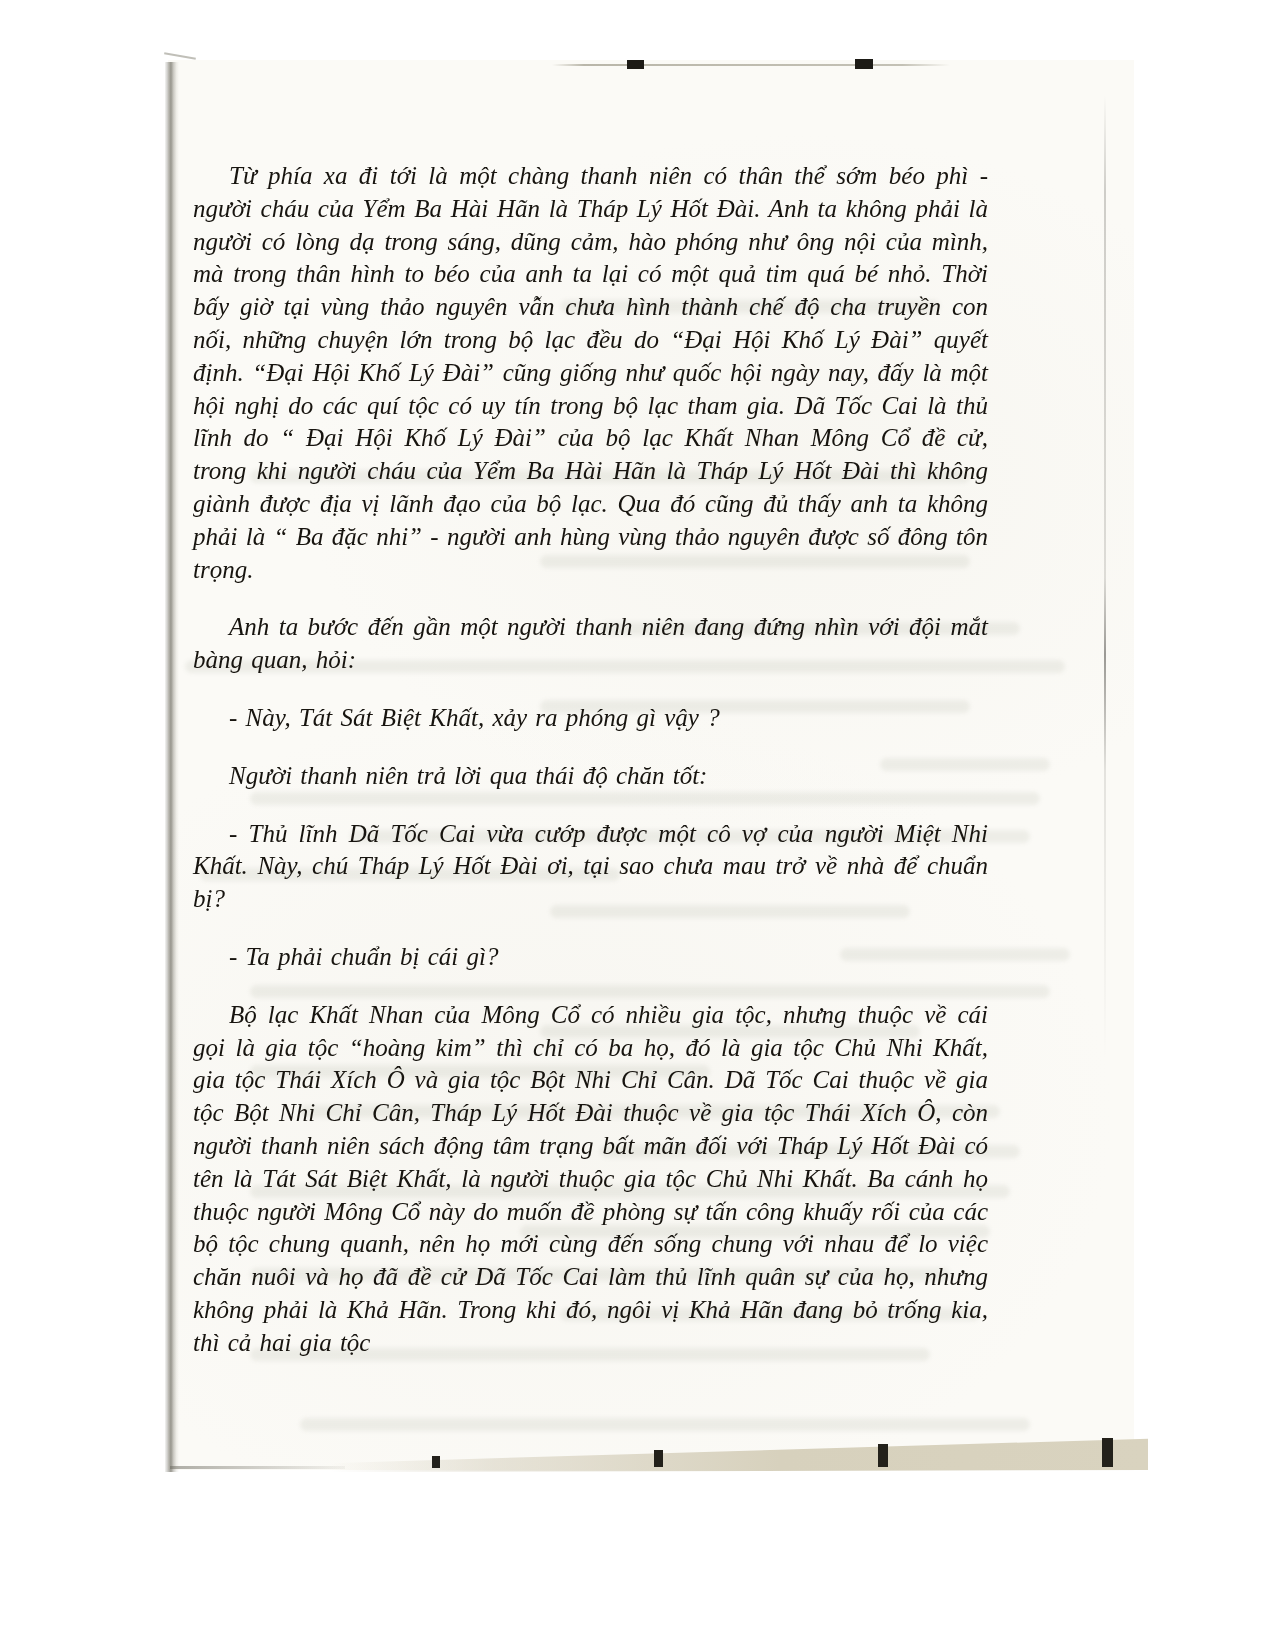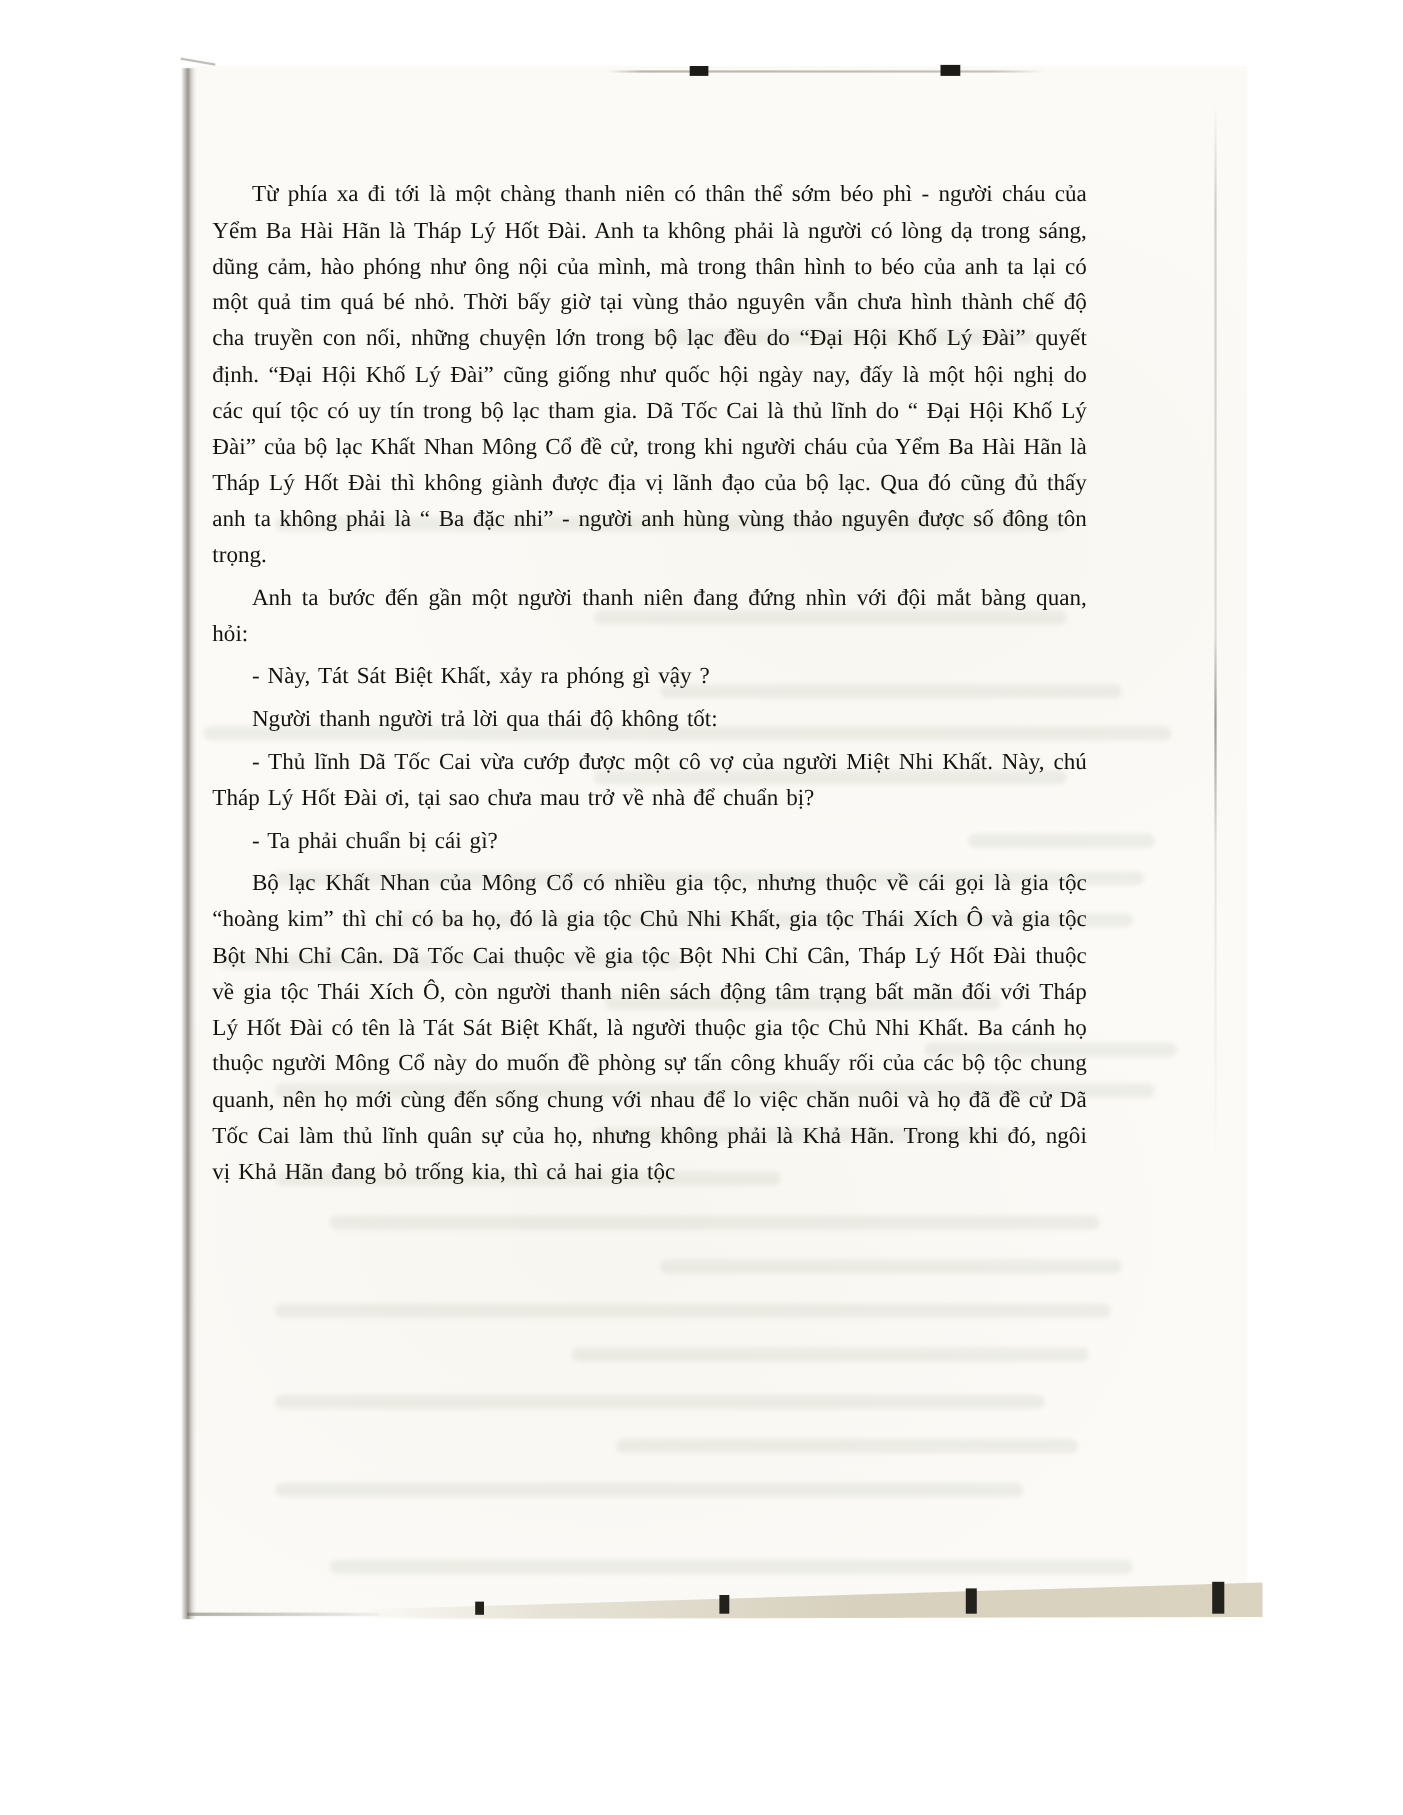--- a/index.html
+++ b/index.html
@@ -73,25 +73,25 @@
     background:linear-gradient(to right, rgba(110,108,98,0.55), rgba(180,178,166,0.12));
   }
   
   .ghost{
     position:absolute;height:13px;border-radius:7px;background:#8f9480;
     opacity:0.12;filter:blur(2px);
   }
   
   .textblock{
     position:absolute;left:193px;top:160px;width:795px;
-    font-size:21px;line-height:32.8px;color:#17140f;
-    text-align:justify;word-spacing:2px;
+    font-size:25px;line-height:32.8px;color:#17140f;
+    text-align:justify;word-spacing:2px;font-style:italic;
   }
   .para{margin:0;text-indent:36px;}
-  .para + .para{margin-top:6px;}
+  .para + .para{margin-top:25px;}
   .pagenum{
     position:absolute;left:1000px;top:1438px;
     font-size:26px;color:#1b1914;letter-spacing:1px;
   }
   .speck{
     position:absolute;left:962px;top:1457px;width:5px;height:3px;
     background:rgba(60,58,50,0.55);border-radius:50%;
   }
 </style>
 </head>
@@ -131,21 +131,21 @@
     <div class="ghost" style="left:250px;top:1268px;width:700px;"></div>
     <div class="ghost" style="left:560px;top:1308px;width:420px;"></div>
     <div class="ghost" style="left:250px;top:1348px;width:680px;"></div>
     <div class="ghost" style="left:300px;top:1418px;width:730px;"></div>
   </div>
 
   <div class="textblock" id="textblock">
       <p class="para body">Từ phía xa đi tới là một chàng thanh niên có thân thể sớm béo phì - người cháu của Yểm Ba Hài Hãn là Tháp Lý Hốt Đài. Anh ta không phải là người có lòng dạ trong sáng, dũng cảm, hào phóng như ông nội của mình, mà trong thân hình to béo của anh ta lại có một quả tim quá bé nhỏ. Thời bấy giờ tại vùng thảo nguyên vẫn chưa hình thành chế độ cha truyền con nối, những chuyện lớn trong bộ lạc đều do “Đại Hội Khố Lý Đài” quyết định. “Đại Hội Khố Lý Đài” cũng giống như quốc hội ngày nay, đấy là một hội nghị do các quí tộc có uy tín trong bộ lạc tham gia. Dã Tốc Cai là thủ lĩnh do “ Đại Hội Khố Lý Đài” của bộ lạc Khất Nhan Mông Cổ đề cử, trong khi người cháu của Yểm Ba Hài Hãn là Tháp Lý Hốt Đài thì không giành được địa vị lãnh đạo của bộ lạc. Qua đó cũng đủ thấy anh ta không phải là “ Ba đặc nhi” - người anh hùng vùng thảo nguyên được số đông tôn trọng.</p>
       <p class="para body">Anh ta bước đến gần một người thanh niên đang đứng nhìn với đội mắt bàng quan, hỏi:</p>
       <p class="para dialogue">- Này, Tát Sát Biệt Khất, xảy ra phóng gì vậy ?</p>
-      <p class="para body">Người thanh người trả lời qua thái độ không tốt:</p>
+      <p class="para body">Người thanh niên trả lời qua thái độ chăn tốt:</p>
       <p class="para dialogue">- Thủ lĩnh Dã Tốc Cai vừa cướp được một cô vợ của người Miệt Nhi Khất. Này, chú Tháp Lý Hốt Đài ơi, tại sao chưa mau trở về nhà để chuẩn bị?</p>
       <p class="para dialogue">- Ta phải chuẩn bị cái gì?</p>
       <p class="para body">Bộ lạc Khất Nhan của Mông Cổ có nhiều gia tộc, nhưng thuộc về cái gọi là gia tộc “hoàng kim” thì chỉ có ba họ, đó là gia tộc Chủ Nhi Khất, gia tộc Thái Xích Ô và gia tộc Bột Nhi Chỉ Cân. Dã Tốc Cai thuộc về gia tộc Bột Nhi Chỉ Cân, Tháp Lý Hốt Đài thuộc về gia tộc Thái Xích Ô, còn người thanh niên sách động tâm trạng bất mãn đối với Tháp Lý Hốt Đài có tên là Tát Sát Biệt Khất, là người thuộc gia tộc Chủ Nhi Khất. Ba cánh họ thuộc người Mông Cổ này do muốn đề phòng sự tấn công khuấy rối của các bộ tộc chung quanh, nên họ mới cùng đến sống chung với nhau để lo việc chăn nuôi và họ đã đề cử Dã Tốc Cai làm thủ lĩnh quân sự của họ, nhưng không phải là Khả Hãn. Trong khi đó, ngôi vị Khả Hãn đang bỏ trống kia, thì cả hai gia tộc</p>
     </div>
 
   <div class="speck"></div>
   <div class="pagenum">25</div>
 
   <div class="bottom-band"></div>
   <div class="stack-tick tick-1"></div>

